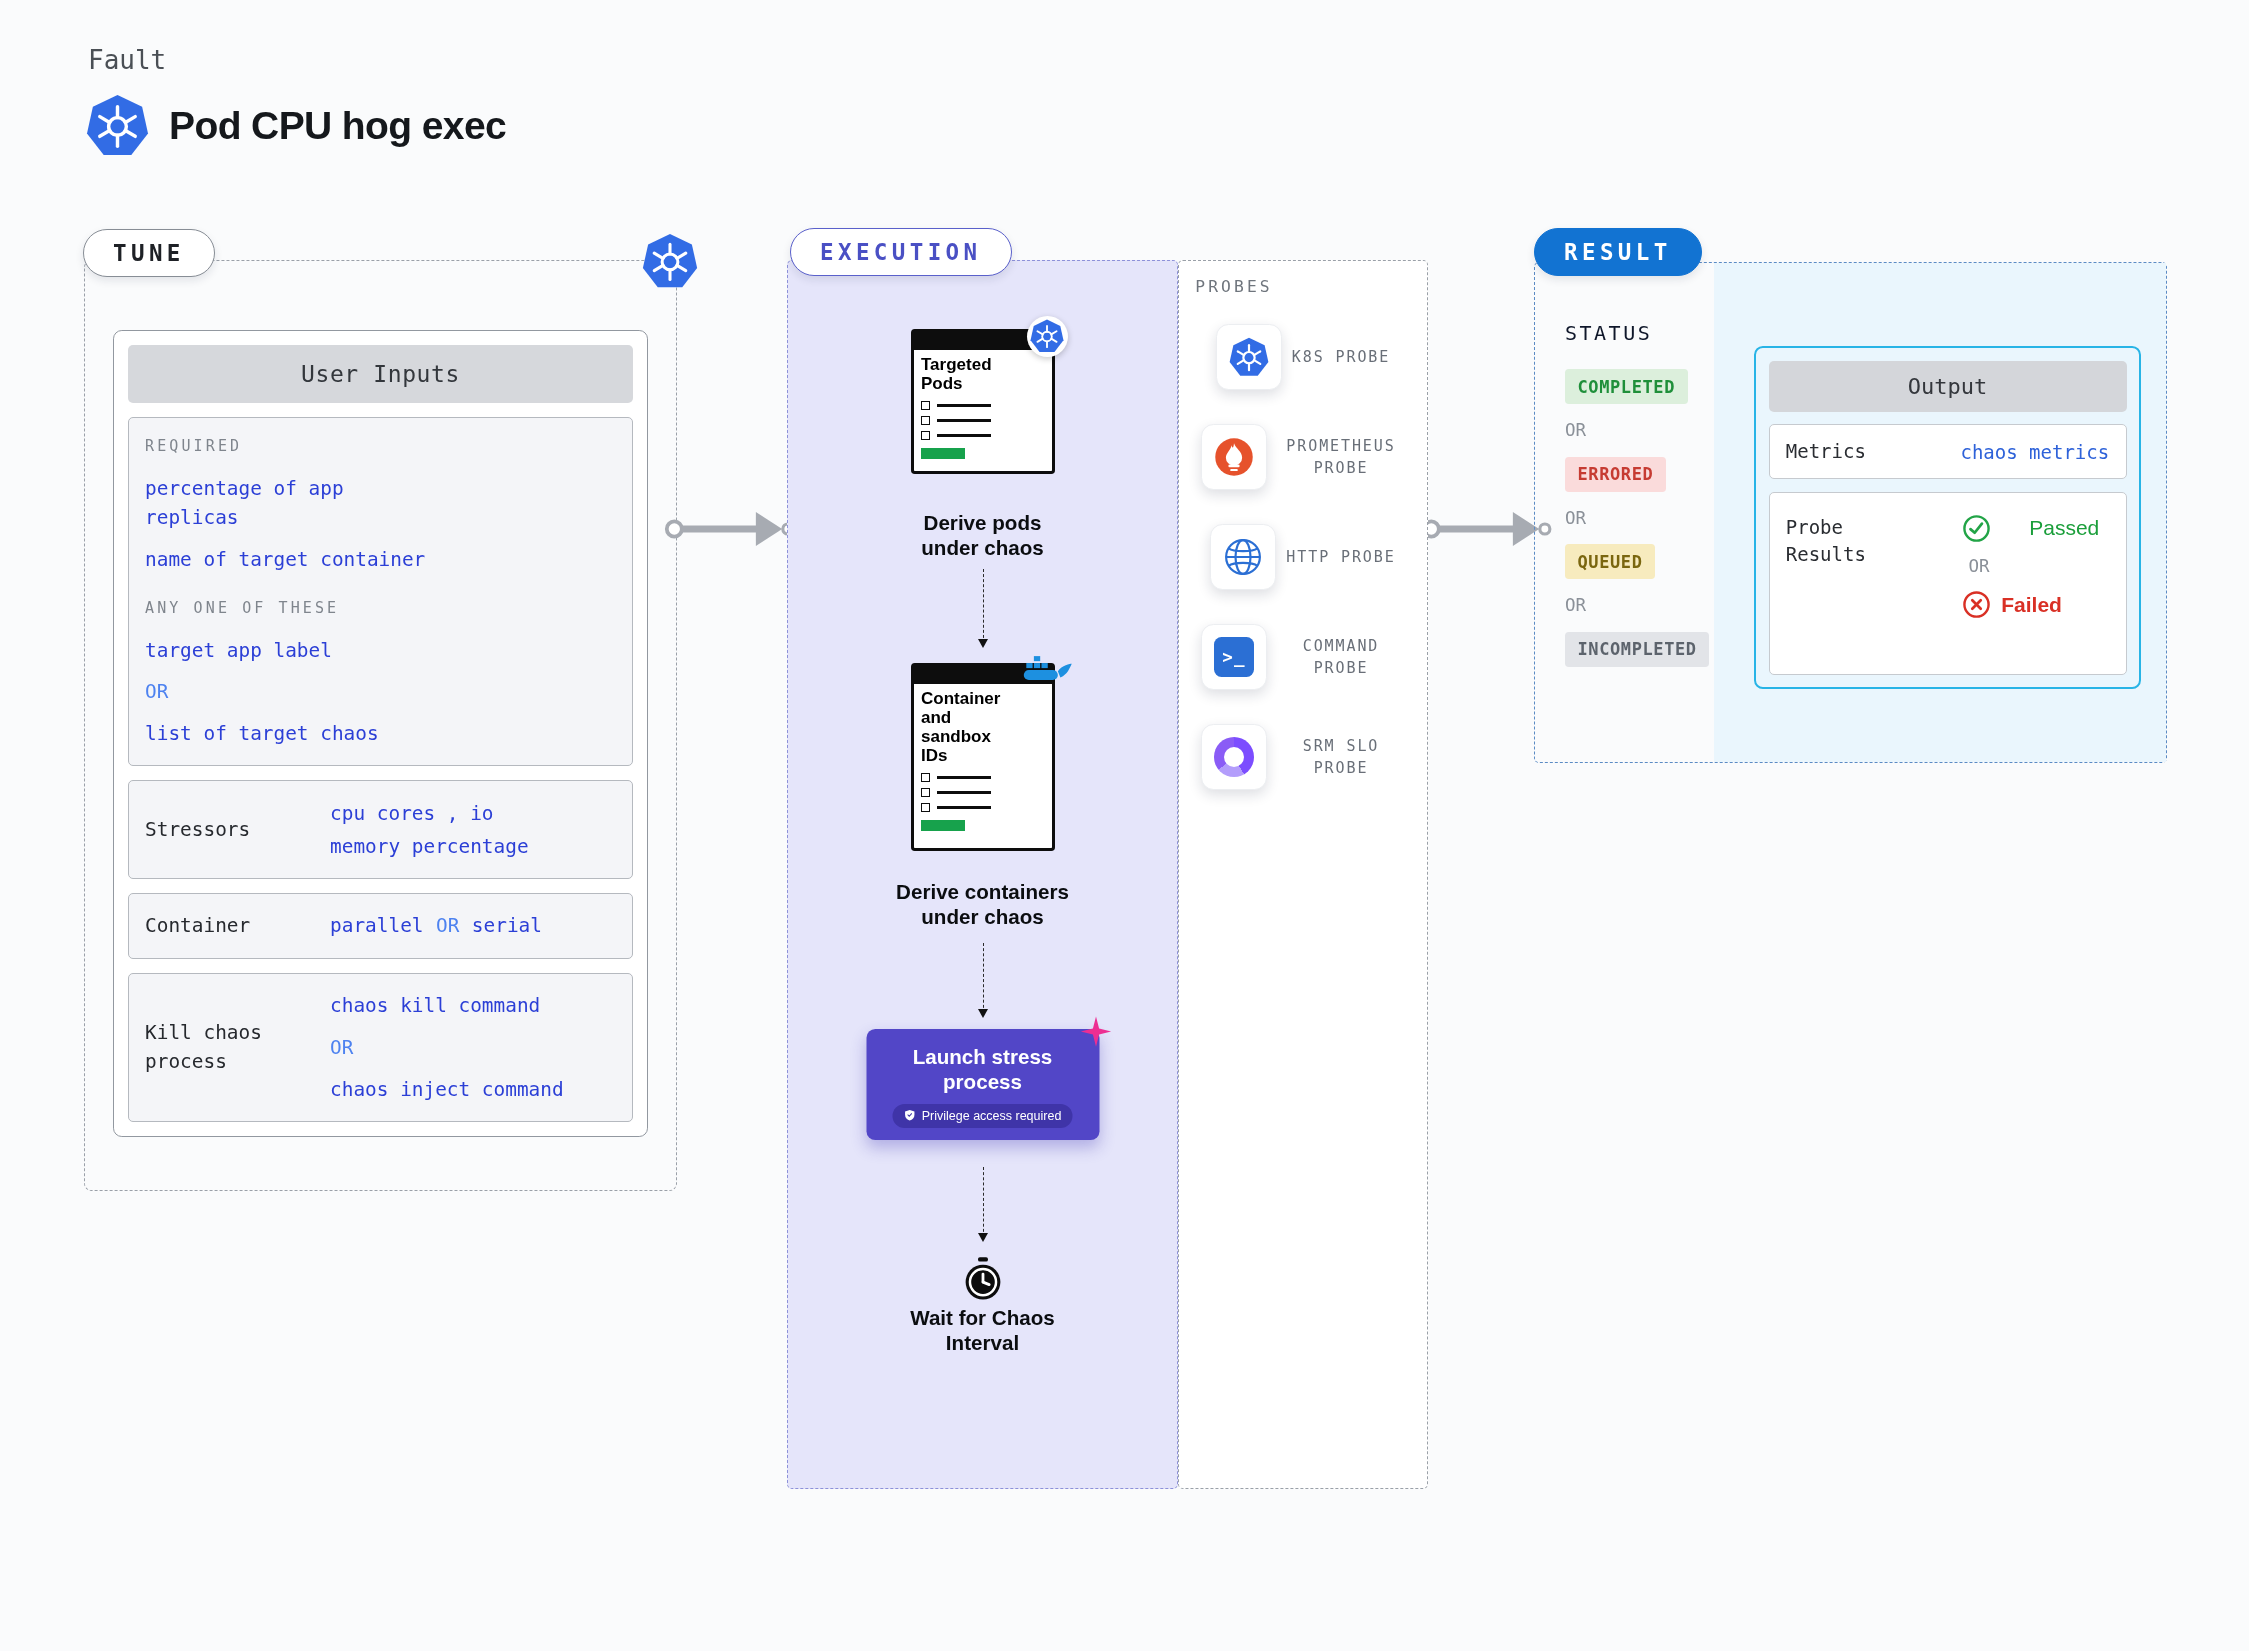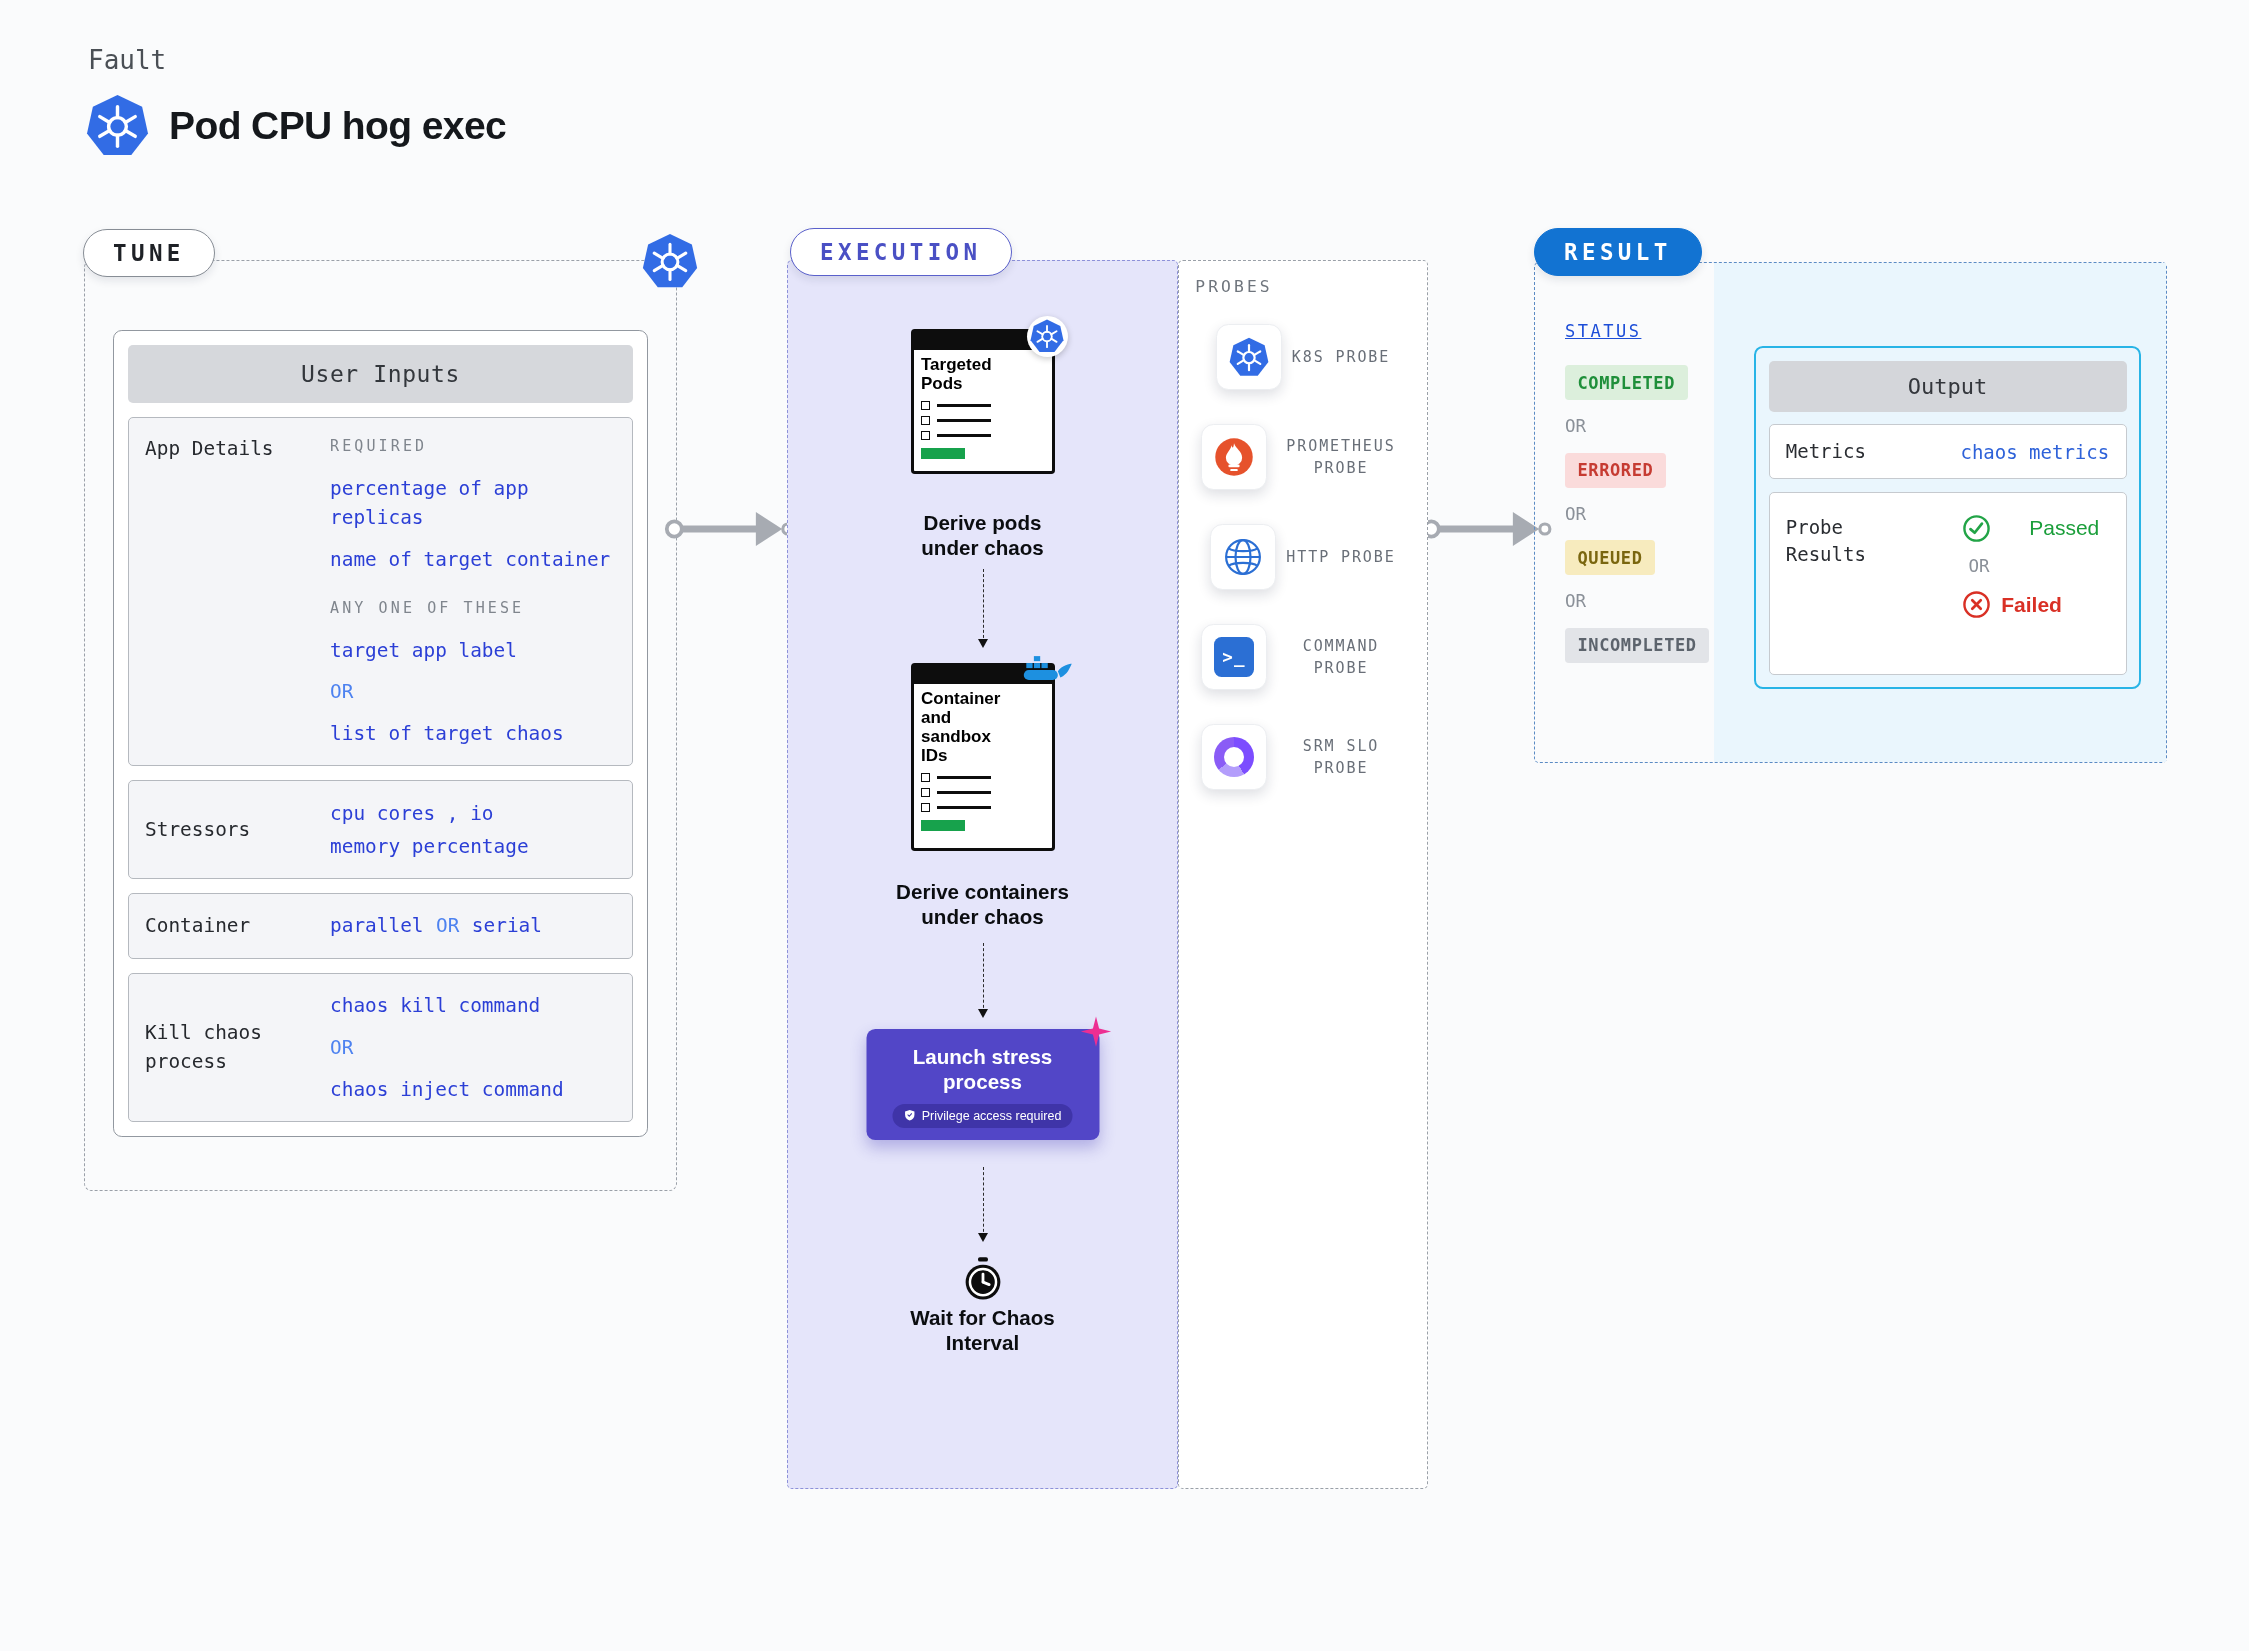--- a/index.html
+++ b/index.html
@@ -98,21 +98,21 @@
                display:flex; align-items:center; justify-content:center; letter-spacing:1.3px; }
   .srm-icon { position:relative; border-radius:50%;
               background:conic-gradient(#7c4dff 0 150deg, #b39dfb 150deg 230deg, #8a5cf6 230deg 360deg); }
   .srm-icon::after { content:""; position:absolute; inset:10px; background:#fff; border-radius:50%; }
 
   
   .result-box { position:absolute; left:1534px; top:262px; width:633px; height:501px;
                 border:1.9px dashed #5b8bc4; border-radius:5px; }
   .result-blue-panel { position:absolute; left:179px; top:0; right:0; bottom:0; background:#eaf6fd; }
   .status-col { position:absolute; left:30px; top:58px; }
-  .status-label { font-size:17px; color:#1d4ed8; letter-spacing:2.5px;text-decoration:underline; }
+  .status-label { font-size:20px; color:#0f172a; letter-spacing:2.5px; }
   .status-stack { margin-top:24px; display:flex; flex-direction:column; align-items:flex-start; gap:16.3px; }
   .status-badge { font-family:"DejaVu Sans Mono", monospace; font-weight:bold; font-size:17px;
                   padding:7.5px 12.5px; border-radius:3.8px; letter-spacing:0.6px; }
   .b-completed { background:#dcefdc; color:#1f8f3a; }
   .b-errored { background:#fadbdb; color:#c63b32; }
   .b-queued { background:#f7ebbe; color:#7a660f; }
   .b-incompleted { background:#e2e4e8; color:#5c636c; }
   .or-sep { font-size:17.5px; color:#8a9098; }
   .output-card { position:absolute; left:219px; top:83px; width:387px; height:343px;
                  border:2.5px solid #28b4e6; border-radius:8.8px; background:#eaf6fd; padding:12.5px;
@@ -168,21 +168,20 @@
       <line x1="24" y1="37" x2="14" y2="43"></line>
         <line x1="24" y1="29" x2="14" y2="23"></line>
     </g>
   </svg>
 
   <div class="tune-box">
     <div class="card">
       <div class="card-header mono">User Inputs</div>
 
       <div class="row">
-        <div class="row-label mono">App Details</div>
         <div class="row-values mono">
           <div class="caption">REQUIRED</div>
           <div class="val">percentage of app replicas</div>
           <div class="val">name of target container</div>
           <div class="caption spaced">ANY ONE OF THESE</div>
           <div class="val">target app label</div>
           <div class="or-blue">OR</div>
           <div class="val">list of target chaos</div>
         </div>
       </div>

